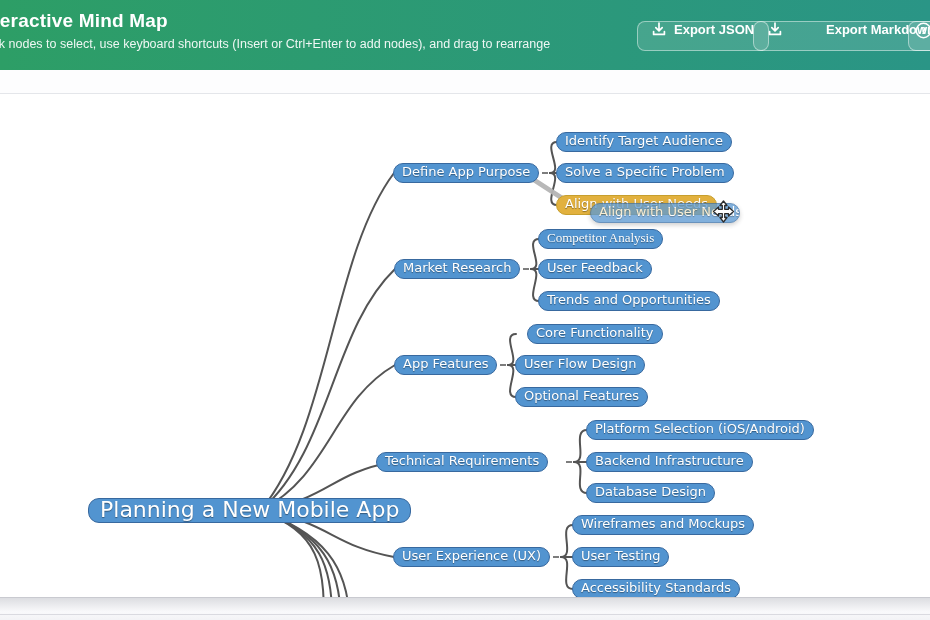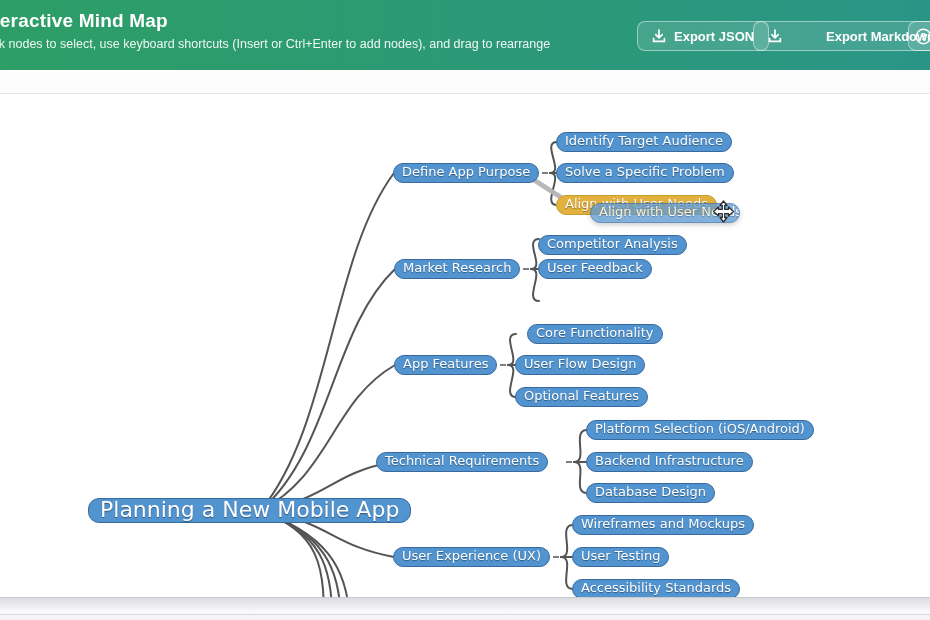--- a/index.html
+++ b/index.html
@@ -8,21 +8,21 @@
 
   
   .header{position:absolute;left:0;top:0;width:930px;height:70px;
           background:linear-gradient(90deg,#2d9e66 0%,#2a9586 100%);z-index:10;}
   .header-text{position:absolute;left:-24px;top:10px;white-space:nowrap;}
   .app-title{color:#ffffff;font-size:19px;font-weight:bold;letter-spacing:.2px;}
   .app-subtitle{color:rgba(255,255,255,.92);font-size:12.5px;margin-top:5px;margin-left:2px;}
   .header-actions button{position:absolute;top:21px;height:30px;box-sizing:border-box;
           background:rgba(255,255,255,.13);border:1px solid rgba(255,255,255,.45);
           border-radius:8px;color:#ffffff;font-family:"Liberation Sans",sans-serif;
-          font-size:13px;font-weight:bold;display:flex;align-items:center;gap:8px;
+          font-size:13px;font-weight:bold;display:flex;gap:8px;
           padding:0 14px;cursor:pointer;white-space:nowrap;}
   #btn-export-json{left:637px;}
   #btn-export-md{left:753px;gap:44px;}
   #btn-help{left:908px;width:30px;justify-content:center;padding:0;}
   .header-actions svg{display:block;}
 
   
   .subheader-strip{position:absolute;left:0;top:70px;width:930px;height:23px;
           background:#fdfdfe;border-bottom:1px solid #e4e6ea;z-index:5;}
 
@@ -91,22 +91,23 @@
       <path d="M11.5 1 L15 5.5 H12.7 V9.3 H16.5 V7 L21.5 11.5 L16.5 16 V13.7 H12.7 V17.5 H15 L11.5 22 L8 17.5 H10.3 V13.7 H6.5 V16 L1.5 11.5 L6.5 7 V9.3 H10.3 V5.5 H8 Z" fill="#ffffff" stroke="#2b2b2b" stroke-width="1.3" stroke-linejoin="round"></path>
     </svg>
   <div class="node node--root" style="left: 88px; top: 498px;">Planning a New Mobile App</div>
       <div class="node" style="left: 393px; top: 163px;">Define App Purpose</div>
       <div class="expander" style="left: 542px; top: 172px;"></div>
       <div class="node" style="left: 556px; top: 132px;">Identify Target Audience</div>
       <div class="node" style="left: 556px; top: 163px;">Solve a Specific Problem</div>
       <div class="node node--selected" style="left: 556px; top: 195px;">Align with User Needs</div>
       <div class="node" style="left: 394px; top: 259px;">Market Research</div>
       <div class="expander" style="left: 523px; top: 268px;"></div>
-      <div class="node" style="left: 538px; top: 235px;">Competitor Analysis</div>
+      <div class="node" style="left: 538px; top: 229px; font-family: Liberation Serif, serif;">Competitor Analysis</div>
       <div class="node" style="left: 538px; top: 259px;">User Feedback</div>
+      <div class="node" style="left: 538px; top: 291px;">Trends and Opportunities</div>
       <div class="node" style="left: 394px; top: 355px;">App Features</div>
       <div class="expander" style="left: 500px; top: 364px;"></div>
       <div class="node" style="left: 515px; top: 324px; margin-left: 12px;">Core Functionality</div>
       <div class="node" style="left: 515px; top: 355px;">User Flow Design</div>
       <div class="node" style="left: 515px; top: 387px;">Optional Features</div>
       <div class="node" style="left: 376px; top: 452px;">Technical Requirements</div>
       <div class="expander" style="left: 566px; top: 461px;"></div>
       <div class="node" style="left: 586px; top: 420px;">Platform Selection (iOS/Android)</div>
       <div class="node" style="left: 586px; top: 452px;">Backend Infrastructure</div>
       <div class="node" style="left: 586px; top: 483px;">Database Design</div>

